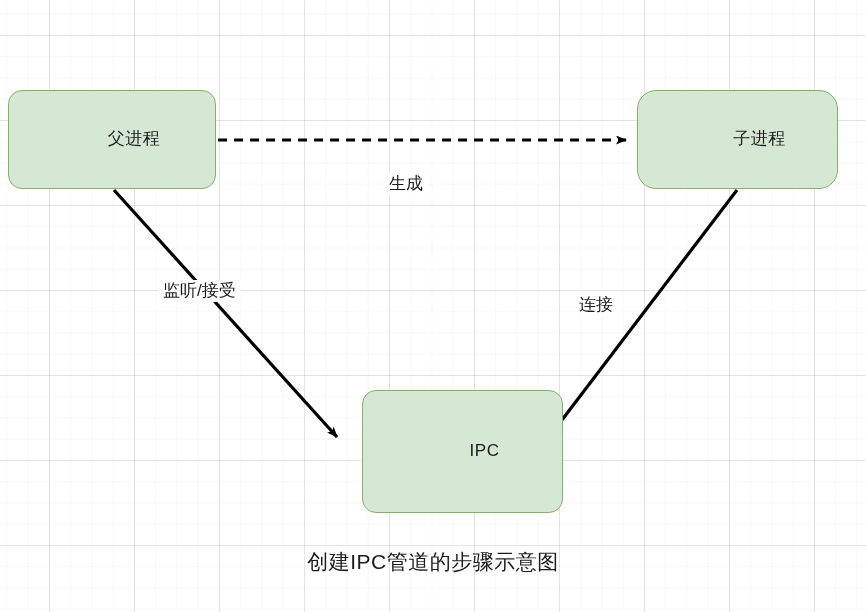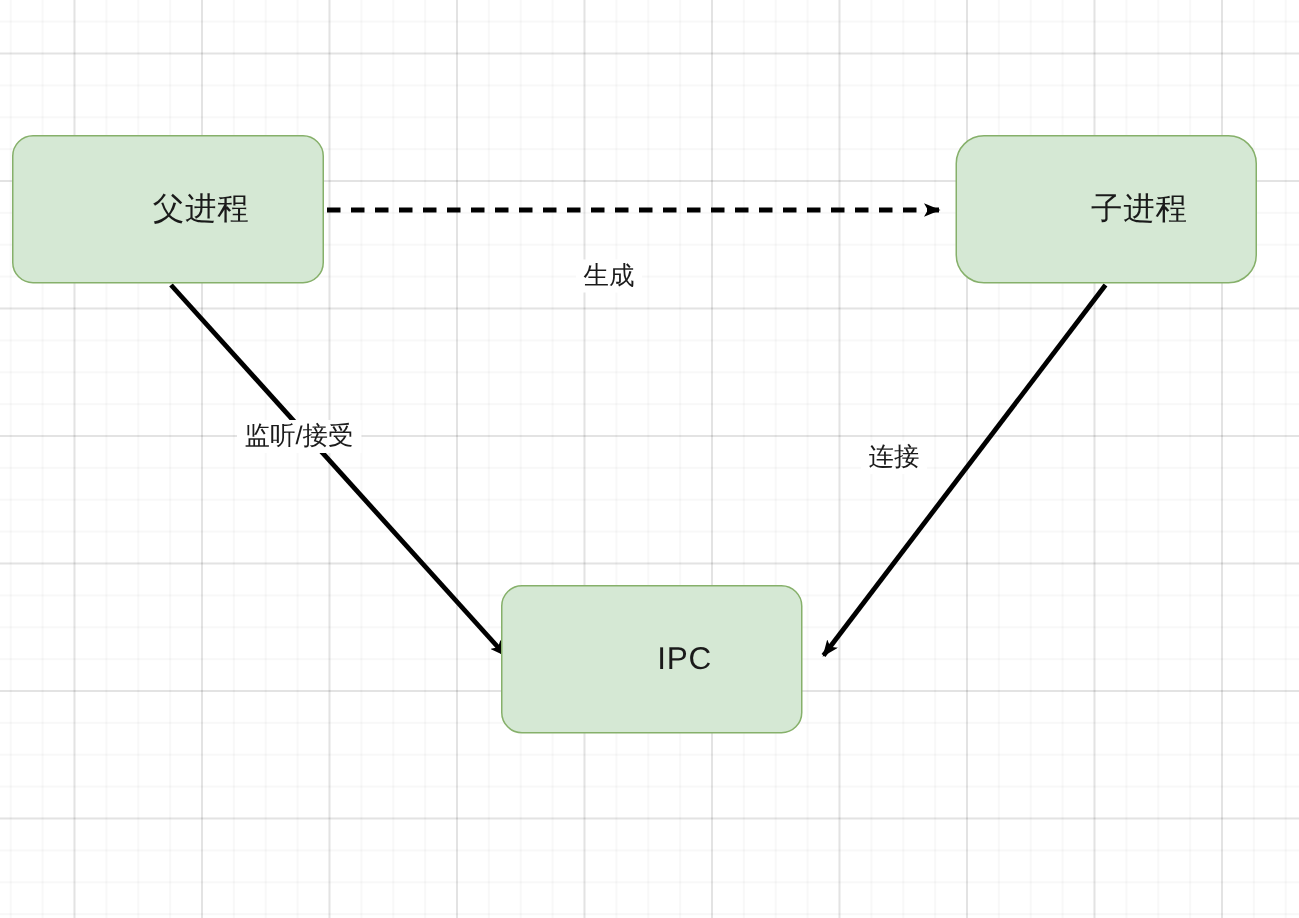--- a/index.html
+++ b/index.html
@@ -39,29 +39,29 @@
     box-sizing: border-box;
     background: #d5e8d4;
     border: 1.6px solid #86b06a;
     border-radius: 14px;
     display: flex;
     align-items: center;
     justify-content: center;
     color: #1a1a1a;
   }
   .node-label {
-    font-size: 21px;
+    font-size: 17px;
     line-height: 1.2;
     letter-spacing: 0.5px;
     white-space: nowrap;
     margin-left: 44px;
   }
   #node-parent { left: 8px;  top: 90px;  width: 208px; height: 99px; }
   #node-child  { left: 637px;top: 90px;  width: 201px; height: 99px; border-radius: 19px; }
-  #node-ipc    { left: 334px;top: 390px; width: 201px; height: 99px; }
+  #node-ipc    { left: 362px;top: 390px; width: 201px; height: 123px; }
 
   .edge-label {
     position: absolute;
     background: #ffffff;
     color: #1b1b1b;
     font-size: 17px;
     line-height: 1.15;
     white-space: nowrap;
     padding: 1px 5px;
   }
@@ -124,14 +124,15 @@
   </div>
 
   <div class="edge-label" id="label-spawn">生成</div>
 
   <div class="edge-label" id="label-listen">监听/接受</div>
 
   <div class="edge-label" id="label-connect">连接</div>
 
 
 
+  <div id="caption">创建IPC管道的步骤示意图</div>
 
 </div>
 
 </body></html>

